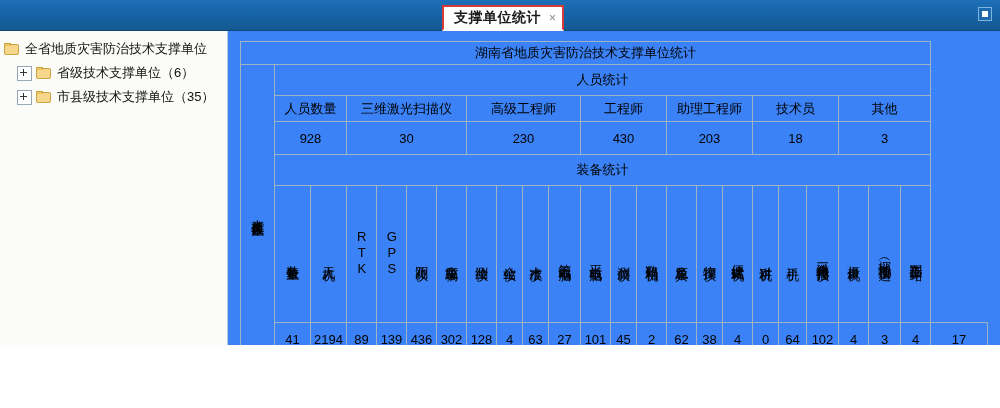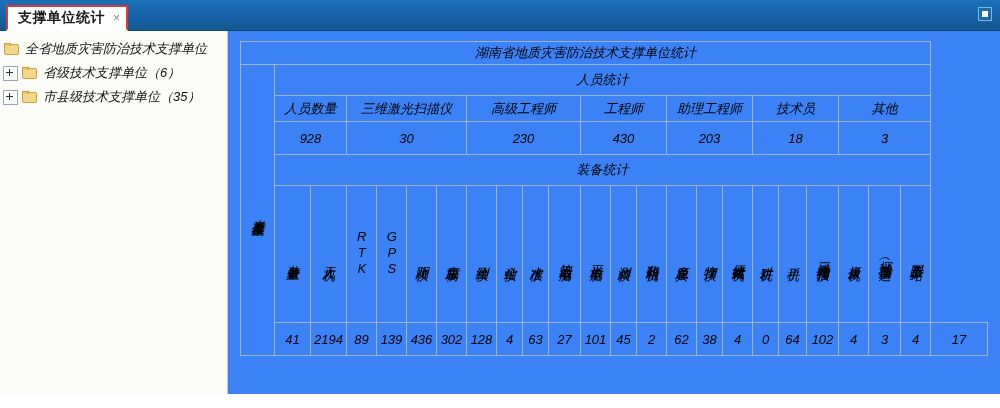--- a/index.html
+++ b/index.html
@@ -22,20 +22,21 @@
     box-sizing: border-box;
   }
   
   .tabbar {
     position: relative;
     height: 30px;
     background: linear-gradient(to bottom, #1d6fb8 0%, #1663a8 50%, #14598f 100%);
     border-bottom: 1px solid #0d4876;
     display: flex;
     align-items: flex-end;
+    justify-content: center;
   }
   .tab {
     margin-left: 6px;
     margin-bottom: -1px;
     height: 26px;
     background: #ffffff;
     border: 2px solid #d83a3a;
     border-bottom: 2px solid #ffffff;
     display: flex;
     align-items: center;
@@ -69,39 +70,38 @@
     position: absolute;
     left: 3px;
     top: 3px;
     width: 6px;
     height: 6px;
     background: #ffffff;
   }
   
   .body {
     display: flex;
-    height: 363px;
-    font-style: italic;
+    height: 314px;
   }
   .sidebar {
     width: 228px;
     box-sizing: border-box;
     background: #fbfbf8;
     border-right: 1px solid #b9cadb;
     padding: 6px 0 0 0;
   }
   .tree-node {
     display: flex;
     align-items: center;
     height: 24px;
     padding-left: 4px;
     white-space: nowrap;
     font-size: 13px;
   }
-  .tree-node.child { padding-left: 3px; }
+  .tree-node.child { padding-left: 17px; }
   .expander {
     width: 13px;
     height: 13px;
     border: 1px solid #9aa7b4;
     background: #ffffff;
     position: relative;
     margin-right: 4px;
     flex: 0 0 auto;
   }
   .expander::before {

